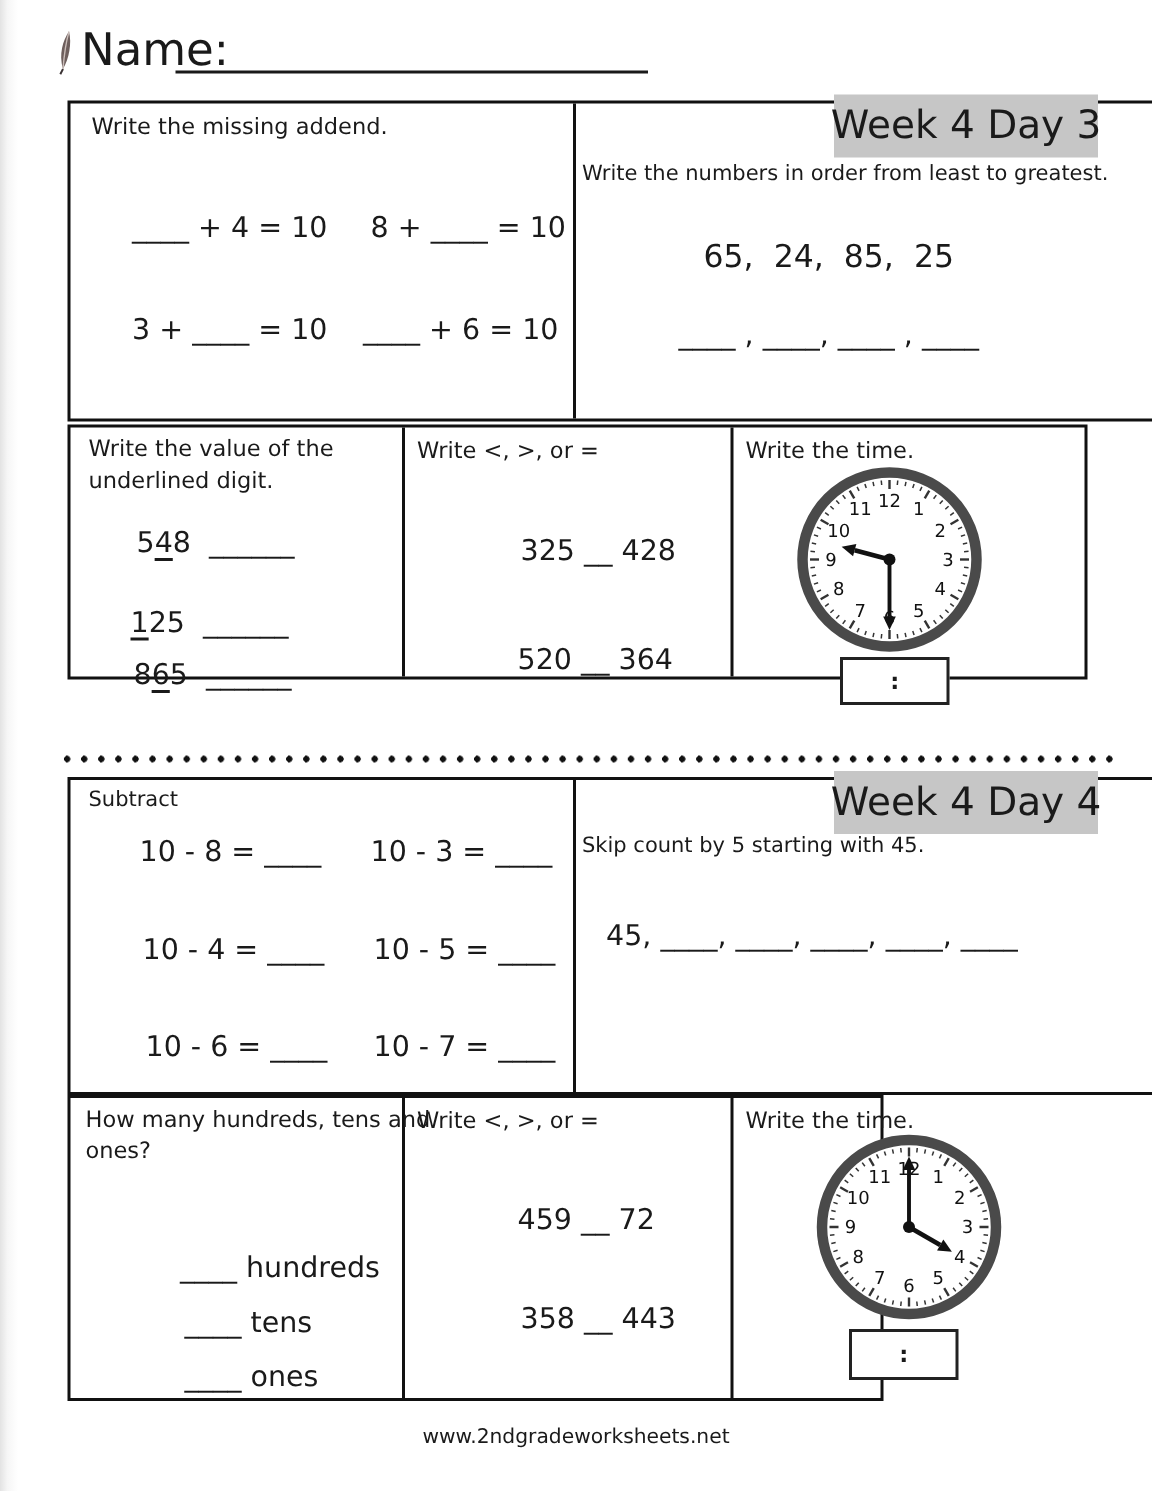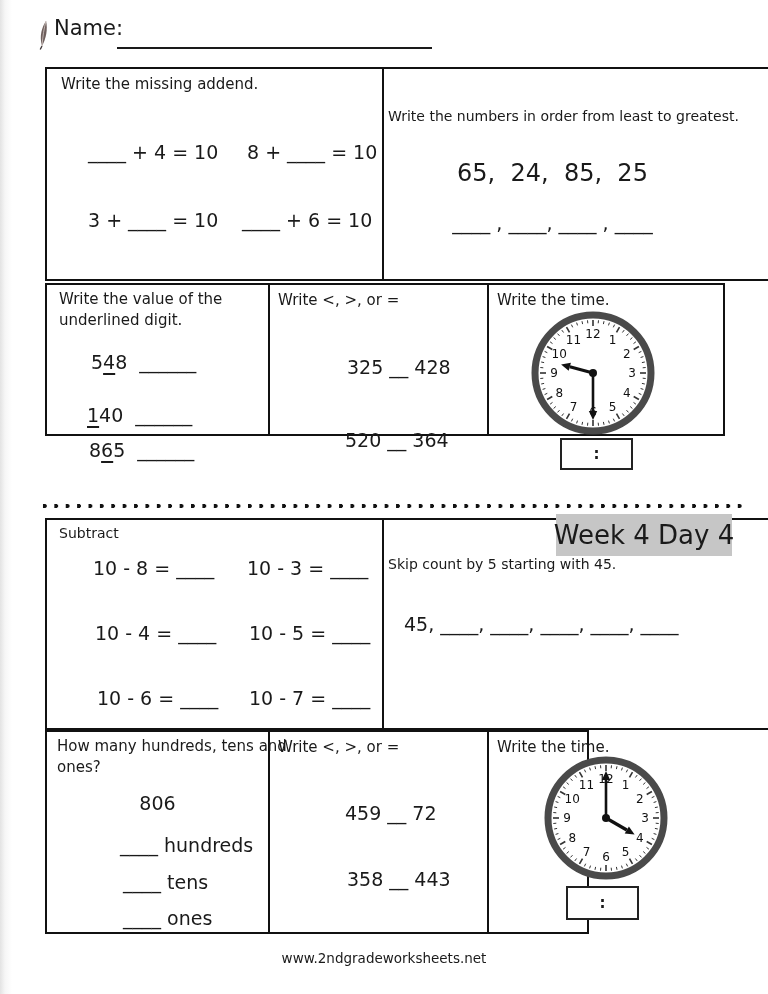--- a/index.html
+++ b/index.html
@@ -12,80 +12,83 @@
     overflow:hidden;
   }
   .page{position:absolute;inset:0;background:linear-gradient(to right,#e3e3e3 0px,#f6f6f6 5px,#fff 12px)}
   .abs{position:absolute}
   .t{white-space:pre}
   section{position:absolute;border:2px solid #111;background:transparent}
   .vline{position:absolute;top:0;bottom:0;width:2px;background:#111}
   .title{font-size:15px}
   .small{font-size:14px}
   .prob{font-size:19px}
-  .num{font-size:24px}
+  .num{font-size:21px}
   .center{text-align:center}
   .day-header{
     position:absolute;left:556px;width:176px;height:42px;
     background:#c6c6c6;display:flex;align-items:center;justify-content:center;
     font-size:26px;z-index:3;
   }
   .under{text-decoration:underline;text-decoration-thickness:2px;text-underline-offset:4px}
   .blank-gap{margin-left:12px}
   .digital{
     position:absolute;border:2px solid #222;background:#fff;
     display:flex;align-items:center;justify-content:center;
     font-size:15px;font-weight:bold;
   }
   .dots{
     position:absolute;left:42px;top:503px;width:706px;height:6px;
     background-image:radial-gradient(circle 2.2px at 2.7px 3px,#111 95%,transparent 100%);
     background-size:11.4px 6px;background-repeat:repeat-x;
   }
-  .name-label{font-size:21px}
+  .name-label{font-size:30px}
   .name-line{position:absolute;left:117px;top:47px;width:315px;height:2px;background:#1a1a1a}
   .footer{position:absolute;left:0;top:950px;width:768px;text-align:center;font-size:13.5px}
   .clock svg{display:block}
 </style>
 </head>
 <body>
 
 <div class="page">
 
   <svg class="abs" style="left:37px;top:20px" width="16" height="30" viewBox="0 0 16 30">
     <path d="M9 1 C 5 7, 2 16, 5 26 C 9 19, 11 9, 9 1 Z" fill="#6e5f5d"></path>
     <path d="M5 26 L 3.2 29.5" stroke="#3a3233" stroke-width="1.3"></path>
     <path d="M9 1 C 7 8, 5.8 16, 5 26" stroke="#cabdb9" stroke-width="0.9" fill="none"></path>
   </svg>
   <span class="abs t name-label" style="left:54px;top:16px">Name:</span>
   <div class="name-line"></div>
 
+  <div class="day-header" style="top:63px">
+    <span class="t">Week 4 Day 3</span>
+  </div>
 
   <section style="left:45px;top:67px;width:758px;height:214px">
     <div class="vline" style="left:335px"></div>
     <div class="abs t title" style="left:14px;top:6px">Write the missing addend.</div>
     <div class="abs t prob" style="left:41px;top:72px">____ + 4 = 10</div>
     <div class="abs t prob" style="left:200px;top:72px">8 + ____ = 10</div>
     <div class="abs t prob" style="left:41px;top:140px">3 + ____ = 10</div>
     <div class="abs t prob" style="left:195px;top:140px">____ + 6 = 10</div>
 
     <div class="abs t small" style="left:341px;top:39px">Write the numbers in order from least to greatest.</div>
     <div class="abs t num center" style="left:337px;top:90px;width:337px">65,  24,  85,  25</div>
     <div class="abs t prob center" style="left:337px;top:143px;width:337px">____ , ____, ____ , ____</div>
   </section>
 
-  <section style="left:45px;top:283px;width:680px;height:153px">
+  <section style="left:45px;top:283px;width:680px;height:170px">
     <div class="vline" style="left:221px"></div>
     <div class="vline" style="left:440px"></div>
 
     <div class="abs t title" style="left:12px;top:5px">Write the value of the</div>
     <div class="abs t title" style="left:12px;top:26px">underlined digit.</div>
 
     <div class="abs prob" style="left:44px;top:66px"><span class="t">5</span><span class="t under">4</span><span class="t">8</span><span class="t blank-gap">______</span></div>
-    <div class="abs prob" style="left:40px;top:119px"><span class="t"></span><span class="t under">1</span><span class="t">40</span><span class="t blank-gap">______</span></div>
+    <div class="abs prob" style="left:40px;top:119px"><span class="t"></span><span class="t under">1</span><span class="t">25</span><span class="t blank-gap">______</span></div>
     <div class="abs prob" style="left:42px;top:154px"><span class="t">8</span><span class="t under">6</span><span class="t">5</span><span class="t blank-gap">______</span></div>
 
     <div class="abs t title" style="left:231px;top:6px">Write &lt;, &gt;, or =</div>
     <div class="abs t prob" style="left:300px;top:71px">325 __ 428</div>
     <div class="abs t prob" style="left:298px;top:144px">520 __ 364</div>
 
     <div class="abs t title" style="left:450px;top:6px">Write the time.</div>
     <div class="abs clock" style="left:481px;top:23px">
         <svg viewBox="0 0 130 130" width="130" height="130">
           <circle cx="65" cy="65" r="58" fill="#fff" stroke="#4a4a4a" stroke-width="7"></circle>
@@ -192,21 +195,20 @@
     <div class="abs t small" style="left:341px;top:36px">Skip count by 5 starting with 45.</div>
     <div class="abs t prob" style="left:357px;top:93px">45, ____, ____, ____, ____, ____</div>
   </section>
 
   <section style="left:45px;top:730px;width:544px;height:204px">
     <div class="vline" style="left:221px"></div>
     <div class="vline" style="left:440px"></div>
 
     <div class="abs t title" style="left:10px;top:5px">How many hundreds, tens and</div>
     <div class="abs t title" style="left:10px;top:26px">ones?</div>
-    <div class="abs t prob center" style="left:0px;top:60px;width:221px">806</div>
     <div class="abs t prob" style="left:73px;top:102px">____ hundreds</div>
     <div class="abs t prob" style="left:76px;top:139px">____ tens</div>
     <div class="abs t prob" style="left:76px;top:175px">____ ones</div>
 
     <div class="abs t title" style="left:231px;top:6px">Write &lt;, &gt;, or =</div>
     <div class="abs t prob" style="left:298px;top:70px">459 __ 72</div>
     <div class="abs t prob" style="left:300px;top:136px">358 __ 443</div>
 
     <div class="abs t title" style="left:450px;top:6px">Write the time.</div>
     <div class="abs clock" style="left:494px;top:21px">

